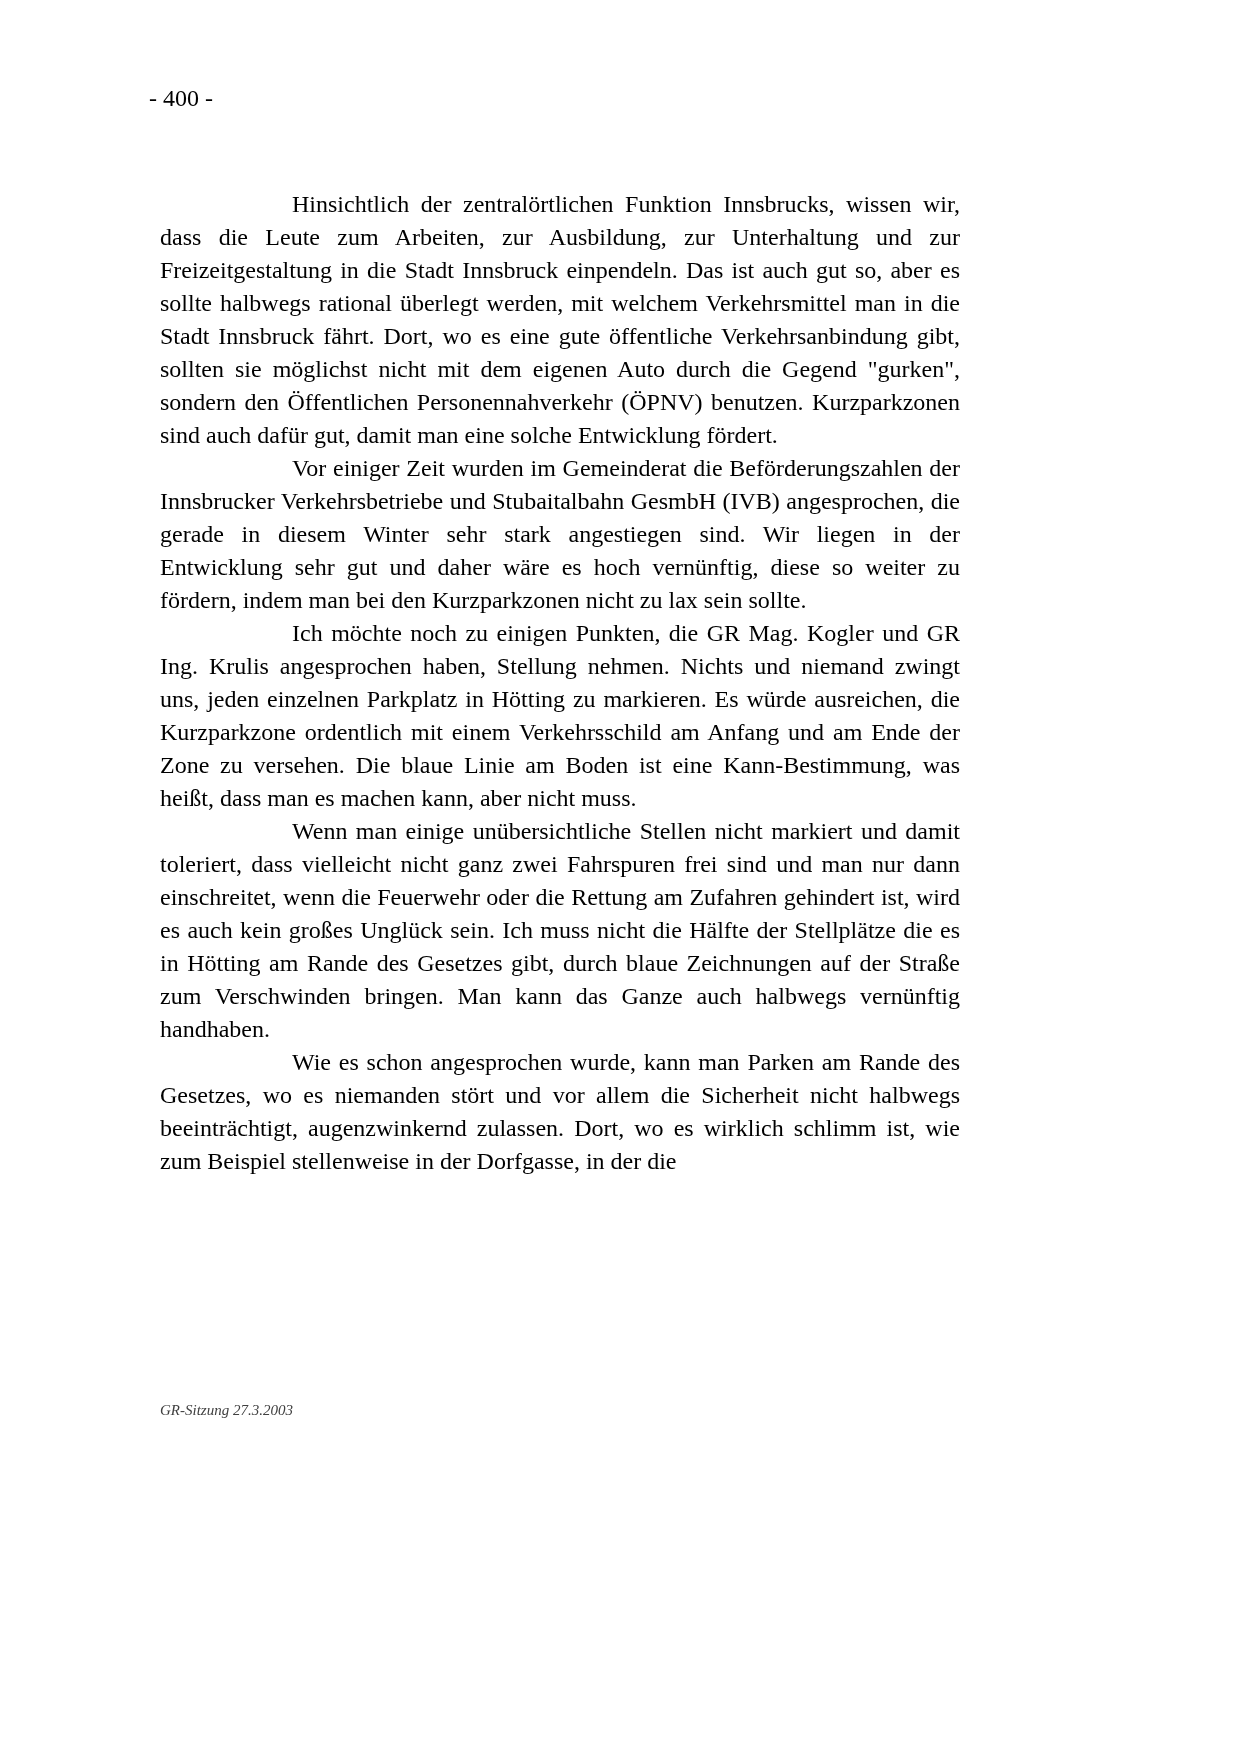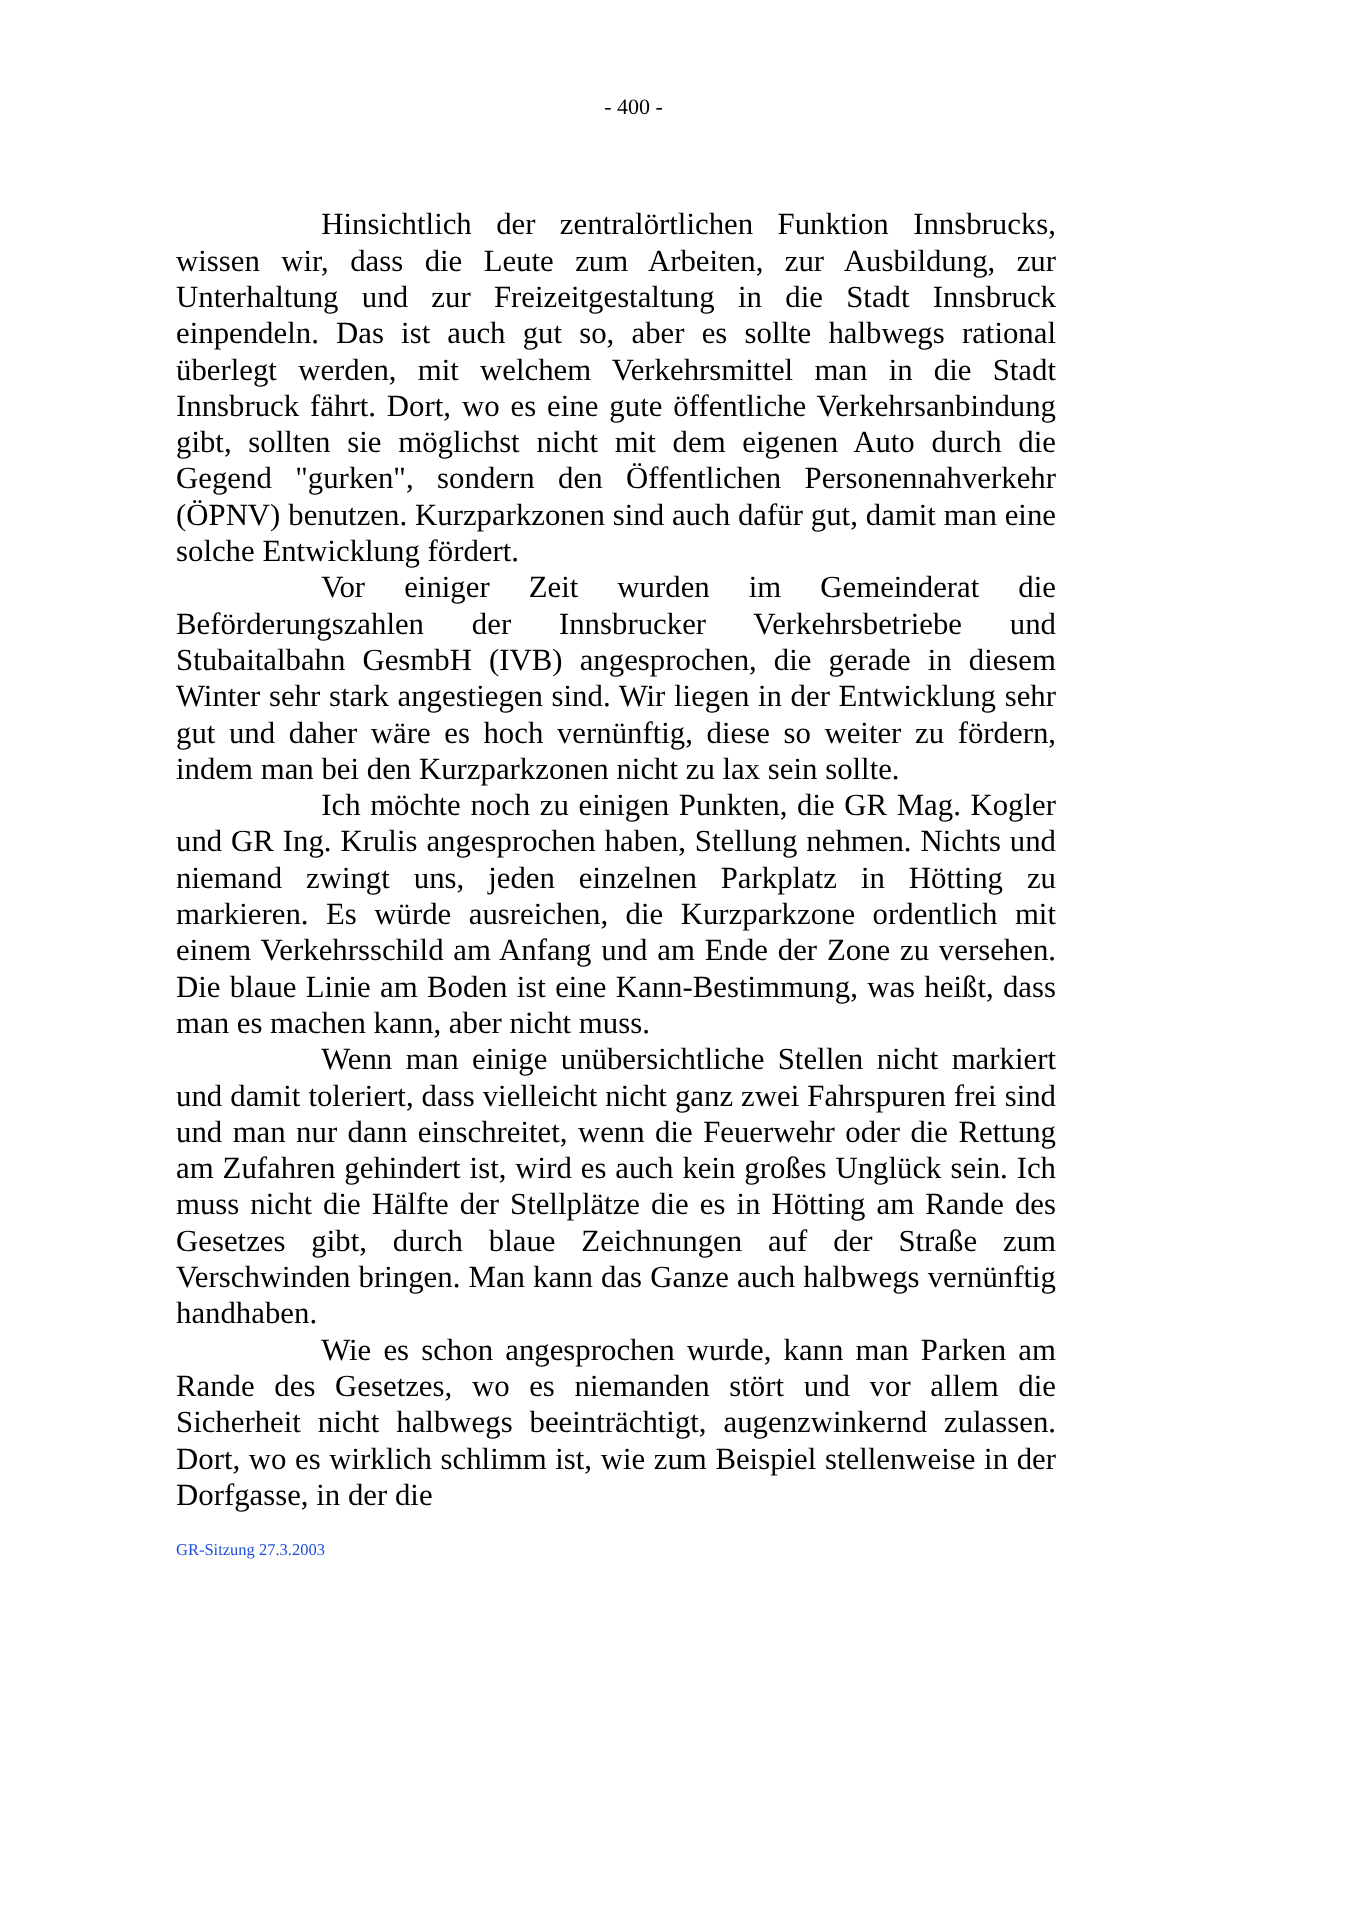--- a/index.html
+++ b/index.html
@@ -12,49 +12,50 @@
     width: 1240px;
     height: 1755px;
     background: #ffffff;
     font-family: "Liberation Serif", "DejaVu Serif", serif;
     color: #000000;
     overflow: hidden;
   }
   .page-number {
     position: absolute;
     top: 84px;
-    left: 176px;
+    left: 149px;
     width: 800px;
-    text-align: center;
-    font-size: 20px;
+    text-align: left;
+    font-size: 24px;
     line-height: 28px;
     color: #000000;
   }
   .doc-body {
     position: absolute;
     top: 188px;
     left: 160px;
     width: 800px;
-    font-size: 28px;
+    font-size: 24px;
     line-height: 33px;
     text-align: justify;
     font-family: Liberation Serif, serif;
   }
   .para {
     margin: 0;
     padding: 0;
     text-indent: 132px;
   }
   .page-footer {
     position: absolute;
     top: 1401px;
     left: 160px;
     font-size: 15px;
     line-height: 18px;
-    color: #1d4ed8;
+    color: #404040;
+    font-style: italic;
   }
 </style>
 </head>
 <body>
 
 <div class="page">
   <div class="page-number">- 400 -</div>
 
   <div class="doc-body">
     <p class="para">Hinsichtlich der zentralörtlichen Funktion Innsbrucks, wissen wir, dass die Leute zum Arbeiten, zur Ausbildung, zur Unterhaltung und zur Freizeitgestaltung in die Stadt Innsbruck einpendeln. Das ist auch gut so, aber es sollte halbwegs rational überlegt werden, mit welchem Verkehrsmittel man in die Stadt Innsbruck fährt. Dort, wo es eine gute öffentliche Verkehrsanbindung gibt, sollten sie möglichst nicht mit dem eigenen Auto durch die Gegend "gurken", sondern den Öffentlichen Personennahverkehr (ÖPNV) benutzen. Kurzparkzonen sind auch dafür gut, damit man eine solche Entwicklung fördert.</p>

